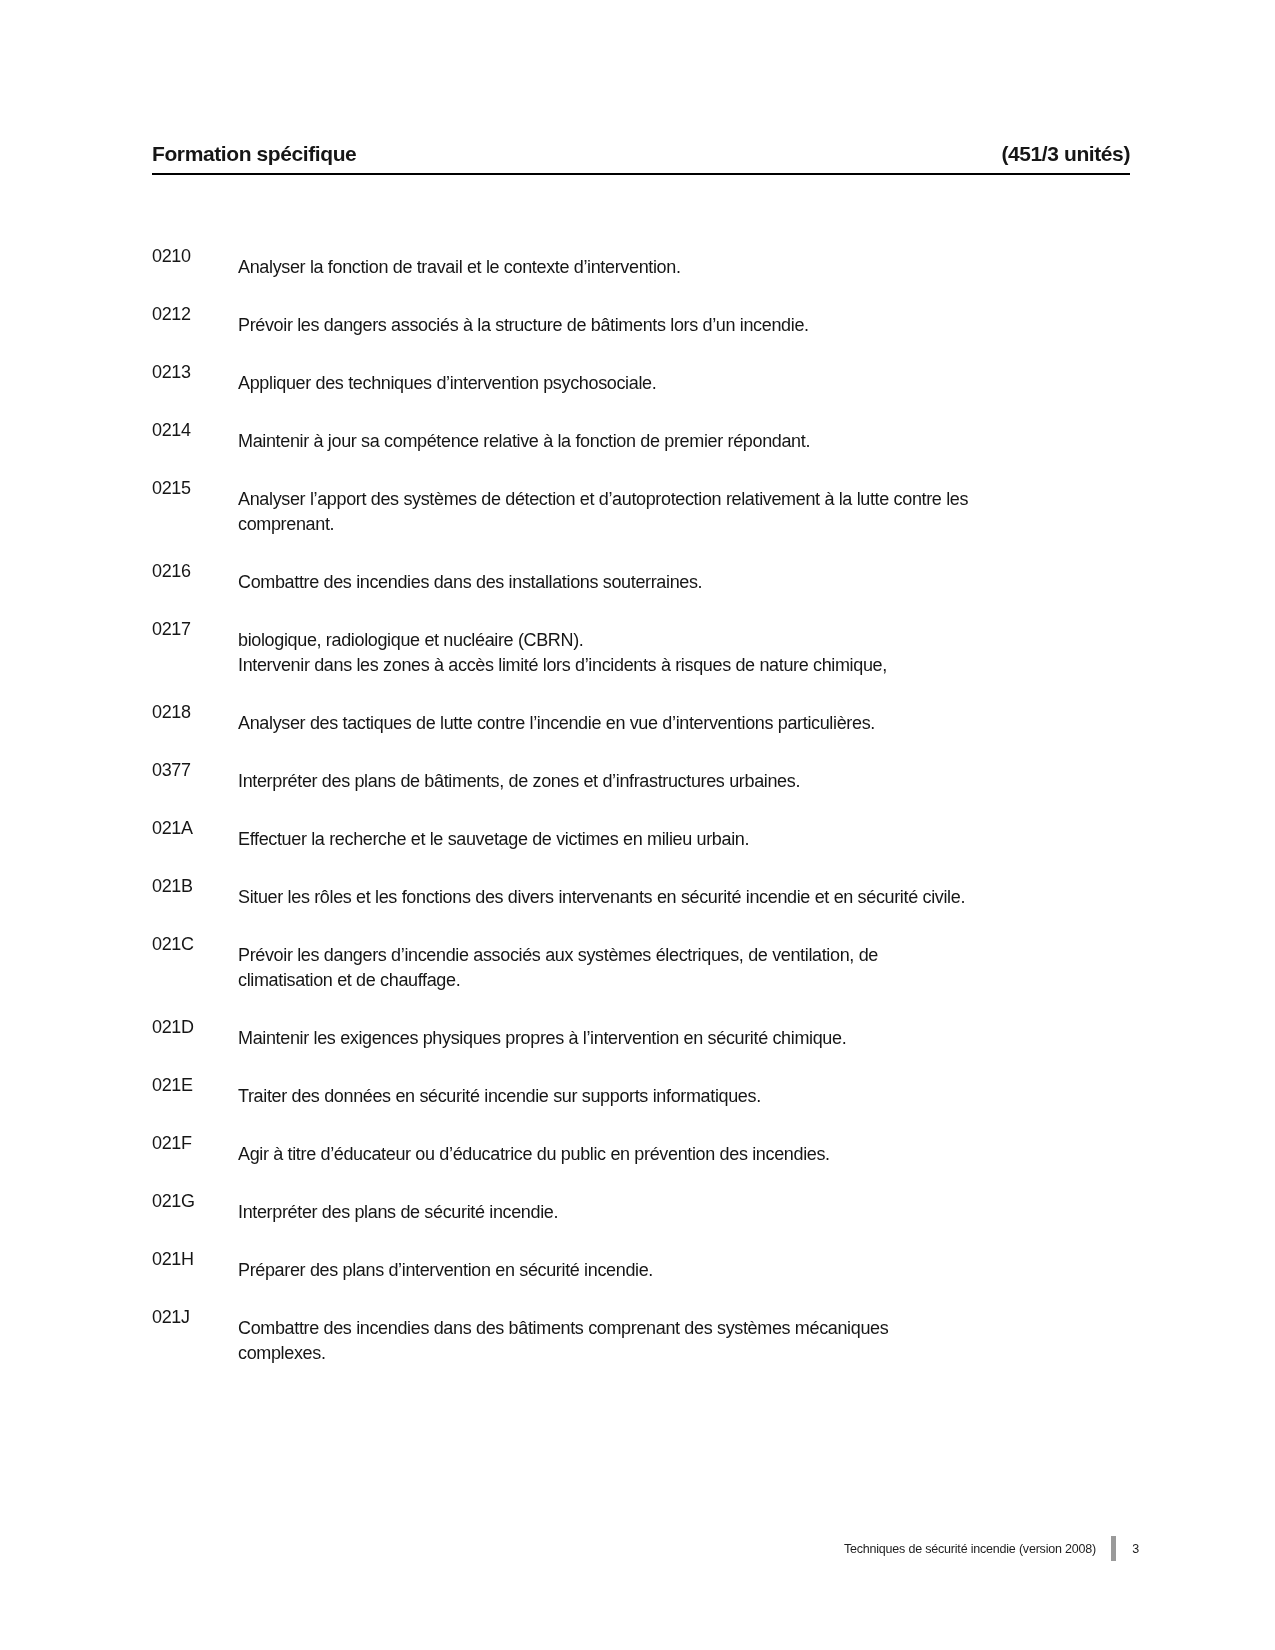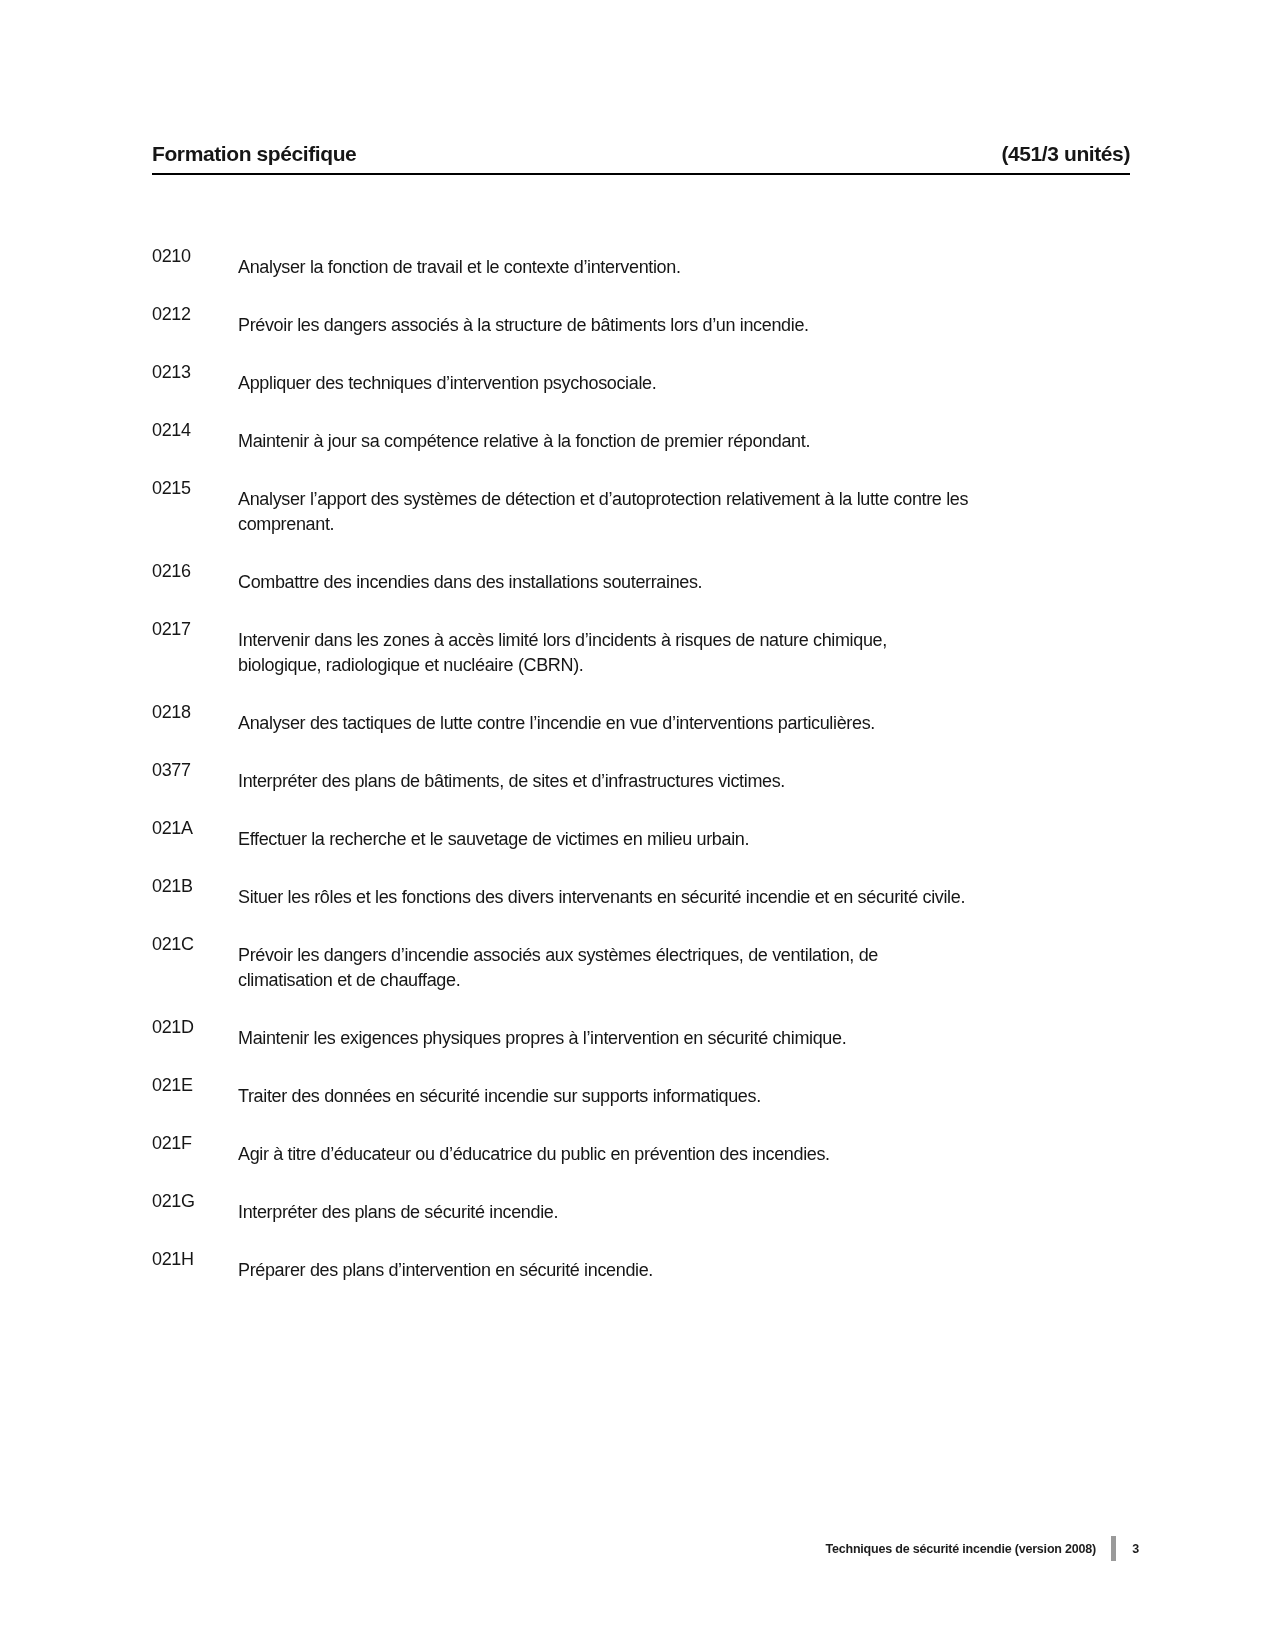--- a/index.html
+++ b/index.html
@@ -65,21 +65,20 @@
   
   .doc-footer {
     position: absolute;
     top: 1536px;
     right: 136px;
     display: flex;
     align-items: center;
     font-size: 12.5px;
     letter-spacing: -0.2px;
     color: #1d1d1d;
-    font-weight: bold;
   }
   .footer-bar {
     width: 5px;
     height: 25px;
     margin-left: 15px;
     margin-right: 13px;
   }
   .page-number {
     min-width: 10px;
     text-align: right;
@@ -129,34 +128,34 @@
       </div>
       <div class="item">
         <div class="code">0216</div>
         <div class="body">
           <div class="line">Combattre des incendies dans des installations souterraines.</div>
         </div>
       </div>
       <div class="item">
         <div class="code">0217</div>
         <div class="body">
+          <div class="line">biologique, radiologique et nucléaire (CBRN).</div>
           <div class="line">Intervenir dans les zones à accès limité lors d’incidents à risques de nature chimique,</div>
-          <div class="line">biologique, radiologique et nucléaire (CBRN).</div>
         </div>
       </div>
       <div class="item">
         <div class="code">0218</div>
         <div class="body">
           <div class="line">Analyser des tactiques de lutte contre l’incendie en vue d’interventions particulières.</div>
         </div>
       </div>
       <div class="item">
         <div class="code">0377</div>
         <div class="body">
-          <div class="line">Interpréter des plans de bâtiments, de sites et d’infrastructures victimes.</div>
+          <div class="line">Interpréter des plans de bâtiments, de zones et d’infrastructures urbaines.</div>
         </div>
       </div>
       <div class="item">
         <div class="code">021A</div>
         <div class="body">
           <div class="line">Effectuer la recherche et le sauvetage de victimes en milieu urbain.</div>
         </div>
       </div>
       <div class="item">
         <div class="code">021B</div>
@@ -192,20 +191,27 @@
       <div class="item">
         <div class="code">021G</div>
         <div class="body">
           <div class="line">Interpréter des plans de sécurité incendie.</div>
         </div>
       </div>
       <div class="item">
         <div class="code">021H</div>
         <div class="body">
           <div class="line">Préparer des plans d’intervention en sécurité incendie.</div>
+        </div>
+      </div>
+      <div class="item">
+        <div class="code">021J</div>
+        <div class="body">
+          <div class="line">Combattre des incendies dans des bâtiments comprenant des systèmes mécaniques</div>
+          <div class="line">complexes.</div>
         </div>
       </div>
     </div>
 
   <div class="doc-footer">
     <span>Techniques de sécurité incendie (version 2008)</span>
     <span class="footer-bar" style="background: rgb(154, 154, 154);"></span>
     <span class="page-number">3</span>
   </div>
 

